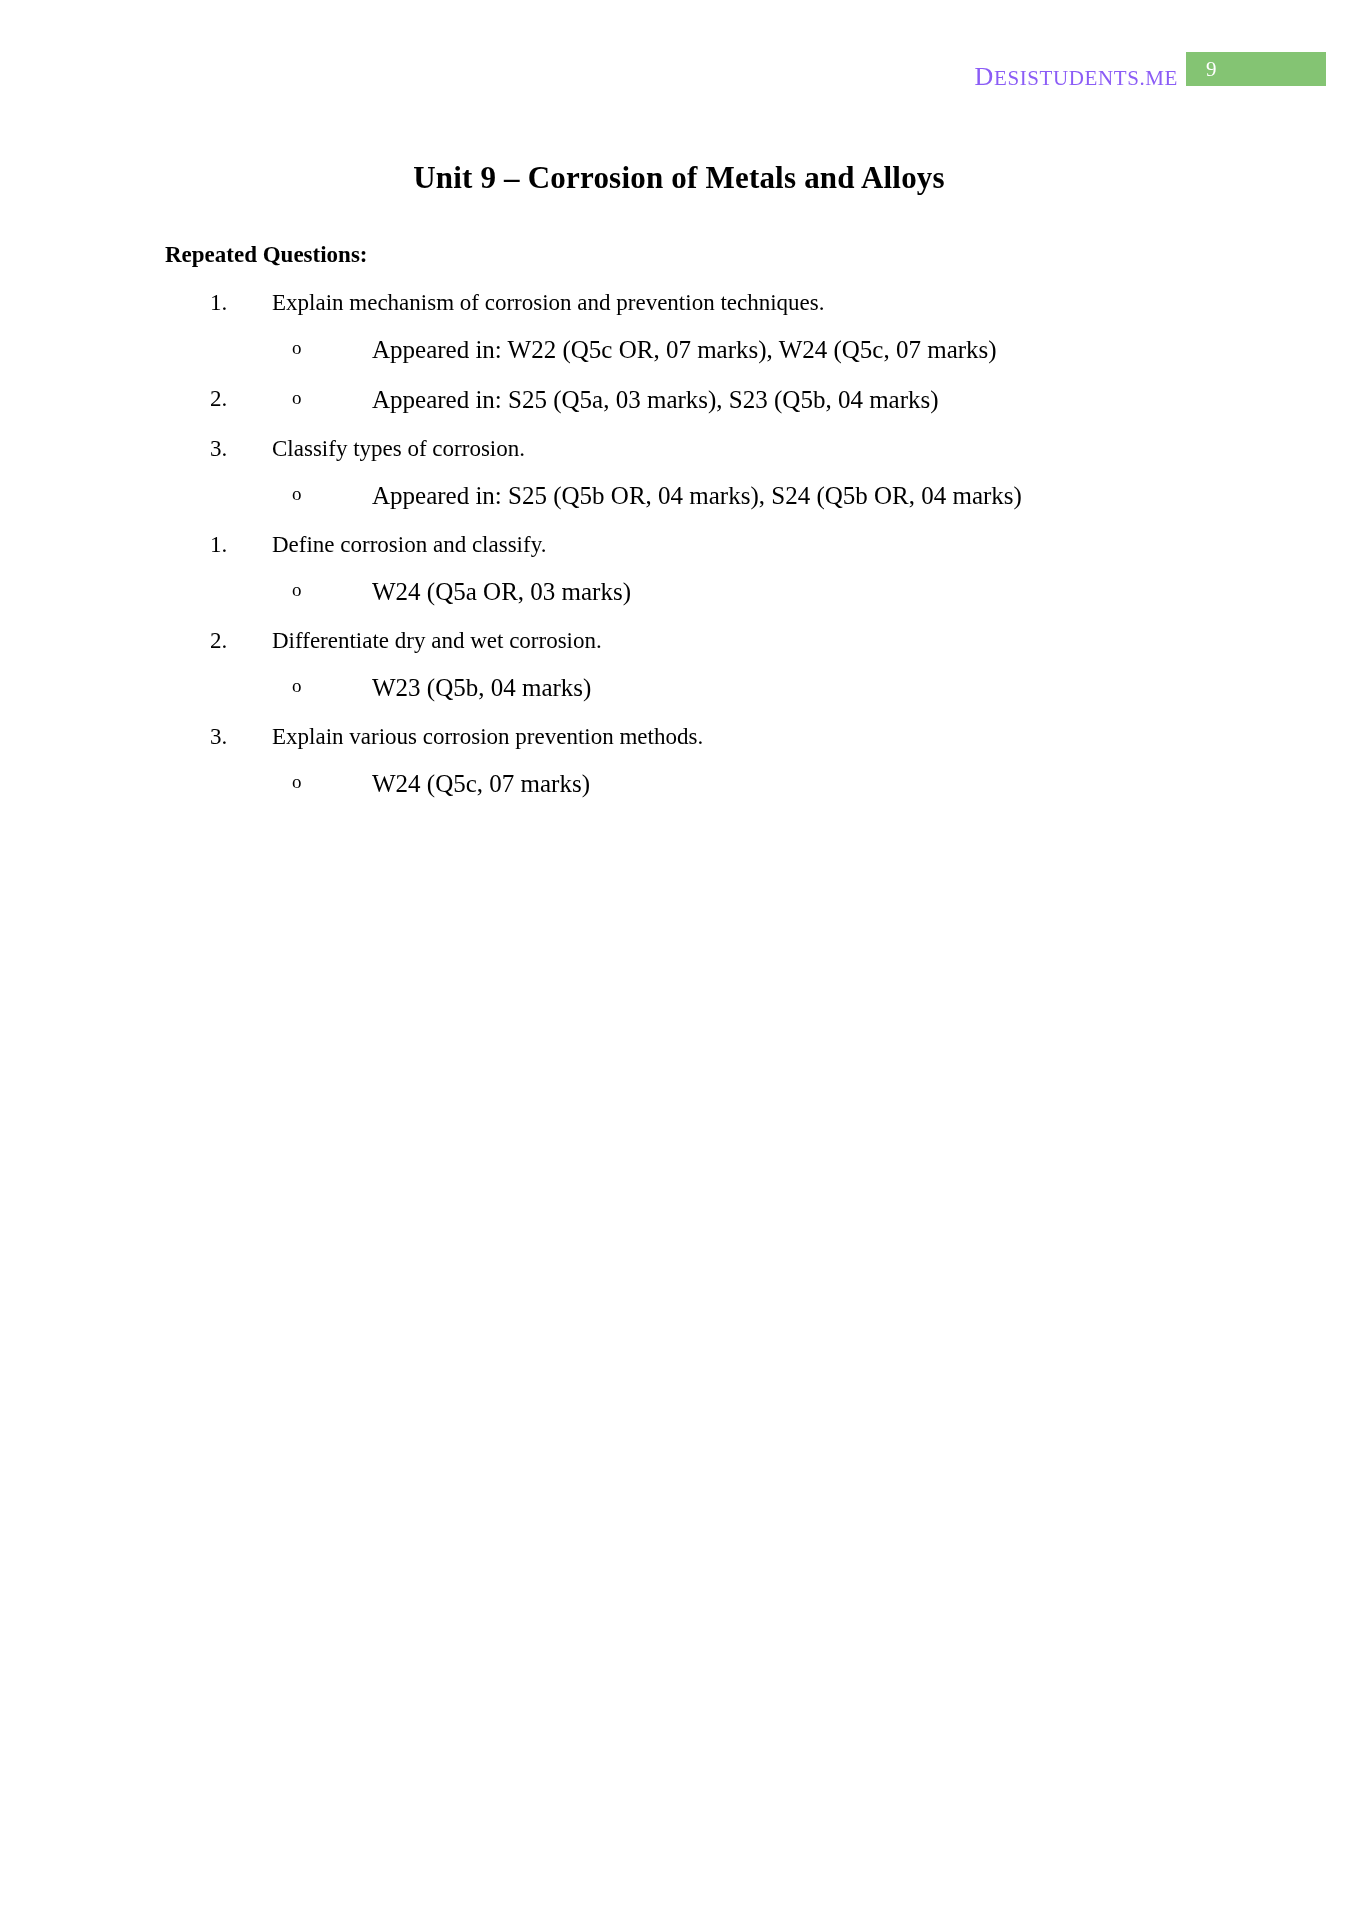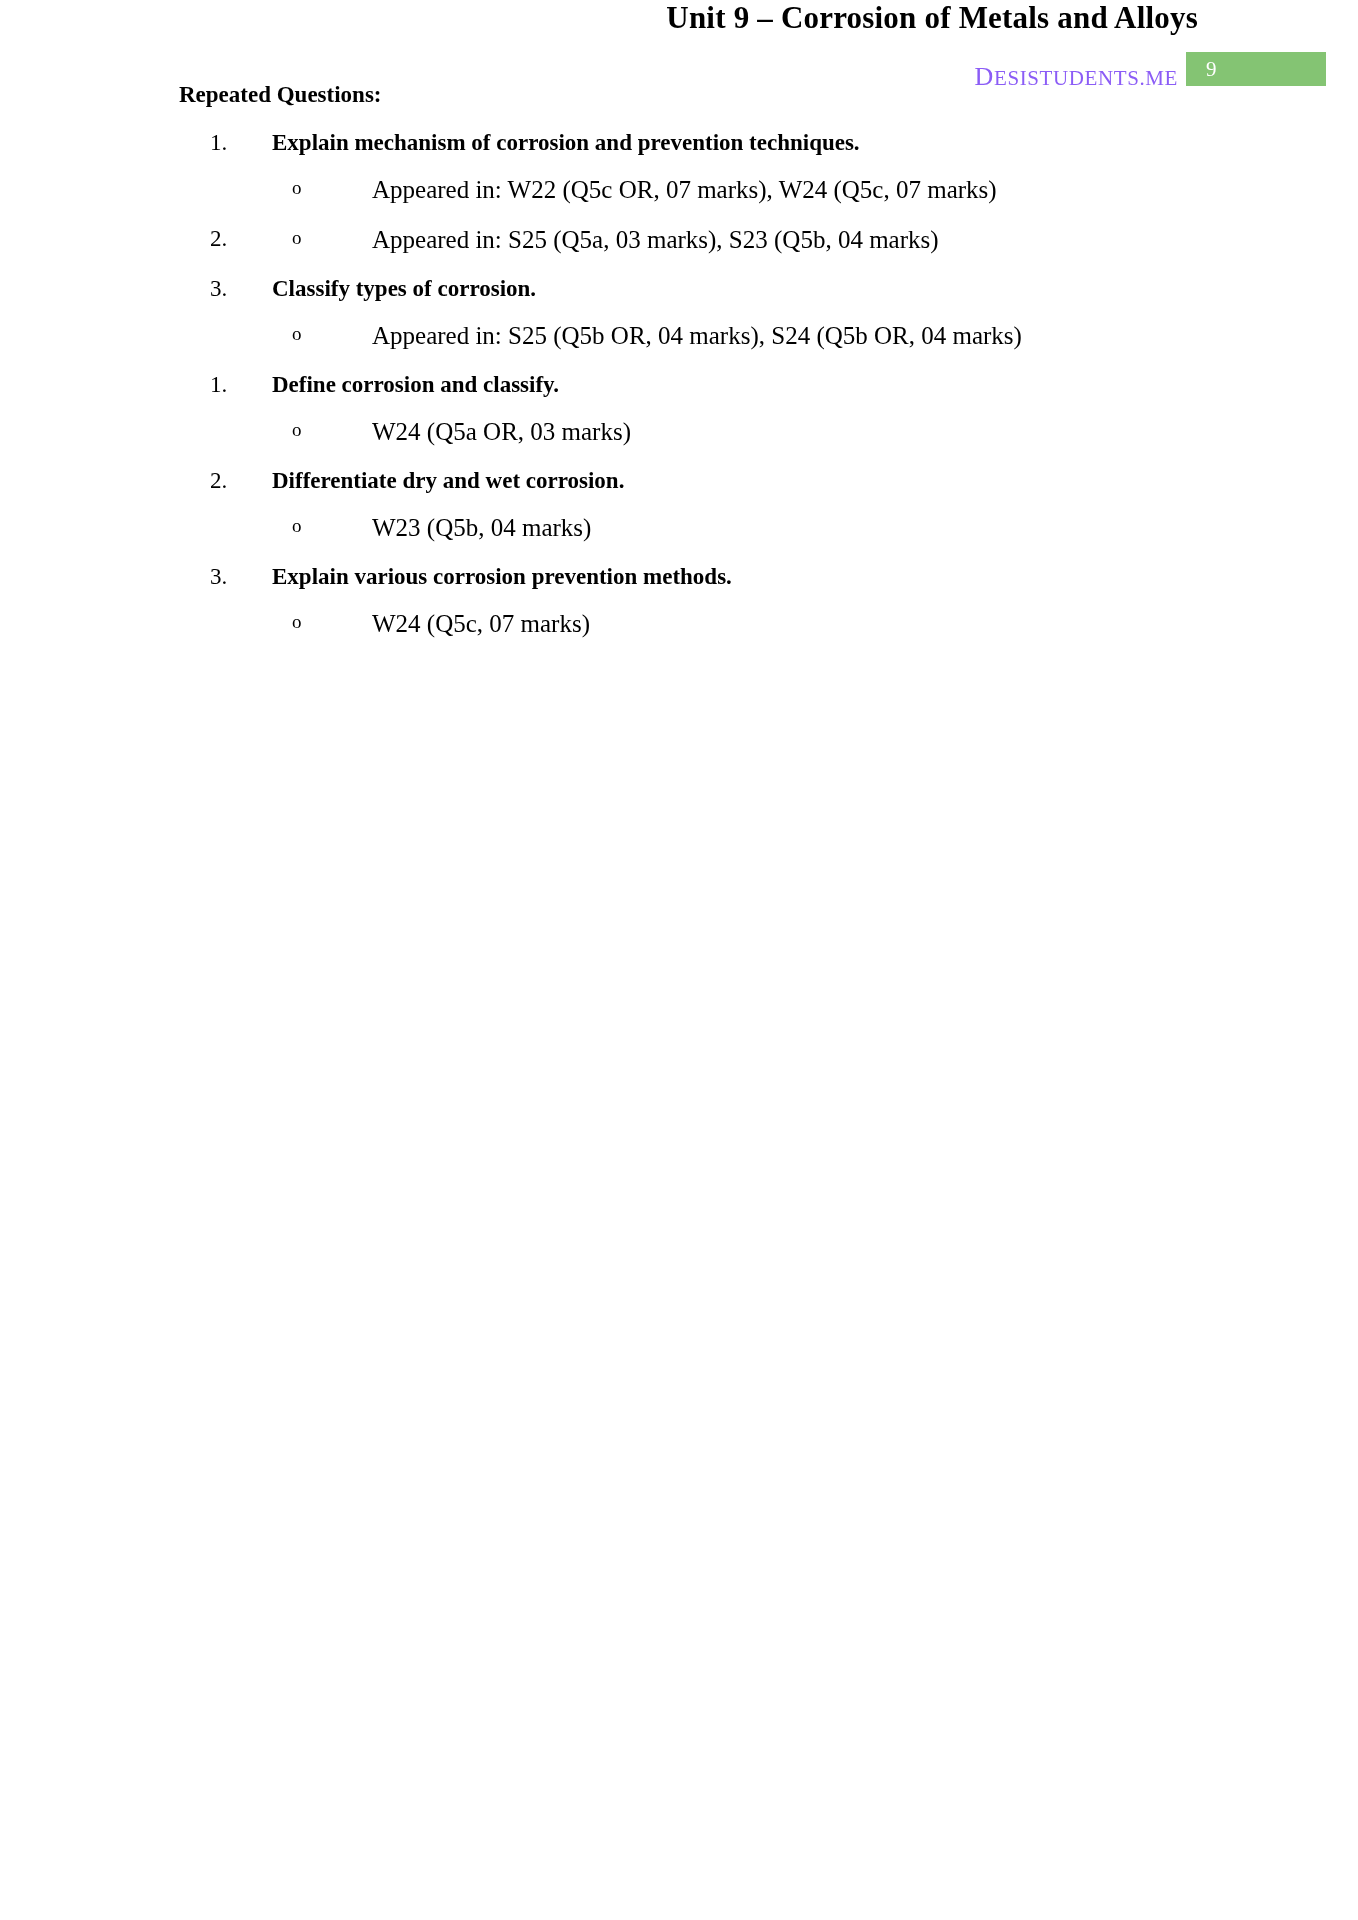--- a/index.html
+++ b/index.html
@@ -58,29 +58,30 @@
   .doc {
     position: absolute;
     left: 0;
     top: 0;
     width: 1358px;
     padding: 0 160px;
     box-sizing: border-box;
   }
 
   .doc-title {
-    text-align: right;
+    margin-top: 160px;
+    text-align: center;
     font-size: 31px;
     font-weight: bold;
     letter-spacing: 0.2px;
   }
 
   .section-heading {
     margin-top: 46px;
-    margin-left: 19px;
+    margin-left: 5px;
     font-size: 23px;
     font-weight: bold;
   }
 
   ol.q-list {
     list-style: none;
     margin: 0;
     padding: 0;
   }
 
@@ -91,21 +92,21 @@
   }
   li.q-item .num {
     position: absolute;
     left: 50px;
     top: 0;
     font-size: 23px;
     font-weight: normal;
   }
   li.q-item .q-text {
     font-size: 23px;
-    font-weight: bold;
+    font-weight: normal;
   }
 
   .sub-item {
     margin-top: 20px;
     margin-bottom: 4px;
     position: relative;
     padding-left: 100px;
   }
   .sub-item .bullet {
     position: absolute;

